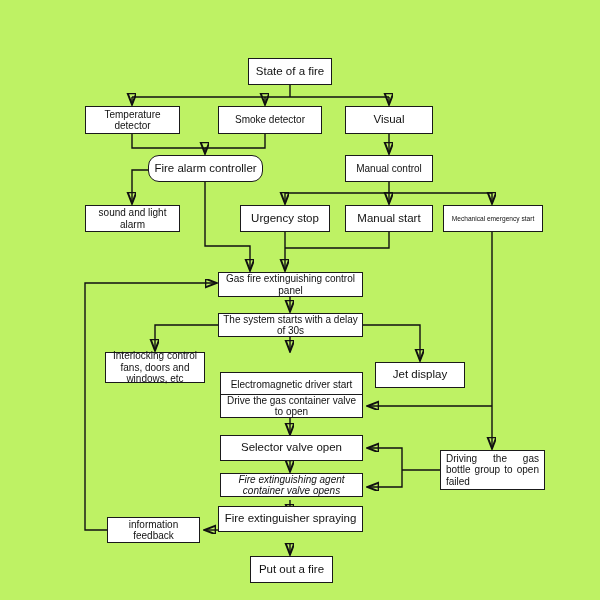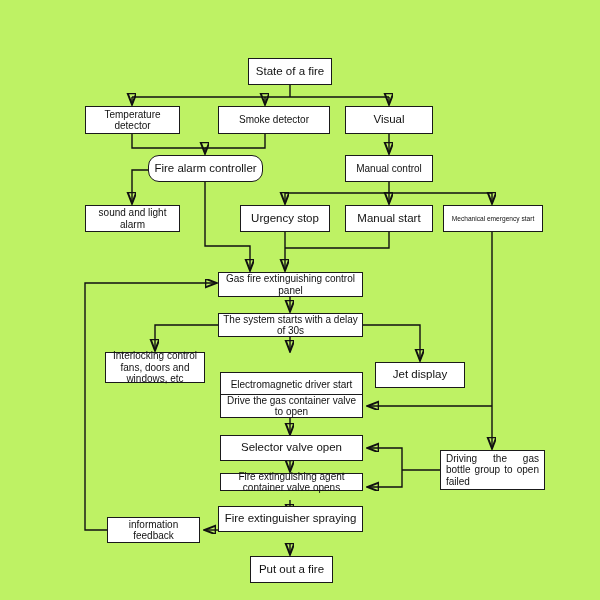--- a/index.html
+++ b/index.html
@@ -114,21 +114,21 @@
   </svg>
 
   <div class="node f-lg" style="left:248px;top:58px;width:84px;height:27px;">
     <span>State of a fire</span>
   </div>
 
   <div class="node f-sm" style="left:85px;top:106px;width:95px;height:28px;">
     <span>Temperature detector</span>
   </div>
 
-  <div class="node f-md" style="left:218px;top:106px;width:112px;height:28px;">
+  <div class="node f-md" style="left:218px;top:106px;width:104px;height:28px;">
     <span>Smoke detector</span>
   </div>
 
   <div class="node f-lg" style="left:345px;top:106px;width:88px;height:28px;">
     <span>Visual</span>
   </div>
 
   <div class="node f-lg" style="left:148px;top:155px;width:115px;height:27px;border-radius:11px;">
     <span>Fire alarm controller</span>
   </div>
@@ -174,21 +174,21 @@
   </div>
 
   <div class="node f-md" style="left:220px;top:394px;width:143px;height:24px;">
     <span>Drive the gas container valve to open</span>
   </div>
 
   <div class="node f-lg" style="left:220px;top:435px;width:143px;height:26px;">
     <span>Selector valve open</span>
   </div>
 
-  <div class="node f-md" style="left:220px;top:473px;width:143px;height:18px;">
+  <div class="node f-md" style="left:220px;top:473px;width:143px;height:24px;font-style:italic;">
     <span>Fire extinguishing agent container valve opens</span>
   </div>
 
   <div class="node f-md just" style="left:440px;top:450px;width:105px;height:40px;justify-content:flex-start;padding:3px 5px;">
     <span>Driving the gas bottle group to open failed</span>
   </div>
 
   <div class="node f-md" style="left:107px;top:517px;width:93px;height:26px;">
     <span>information feedback</span>
   </div>

